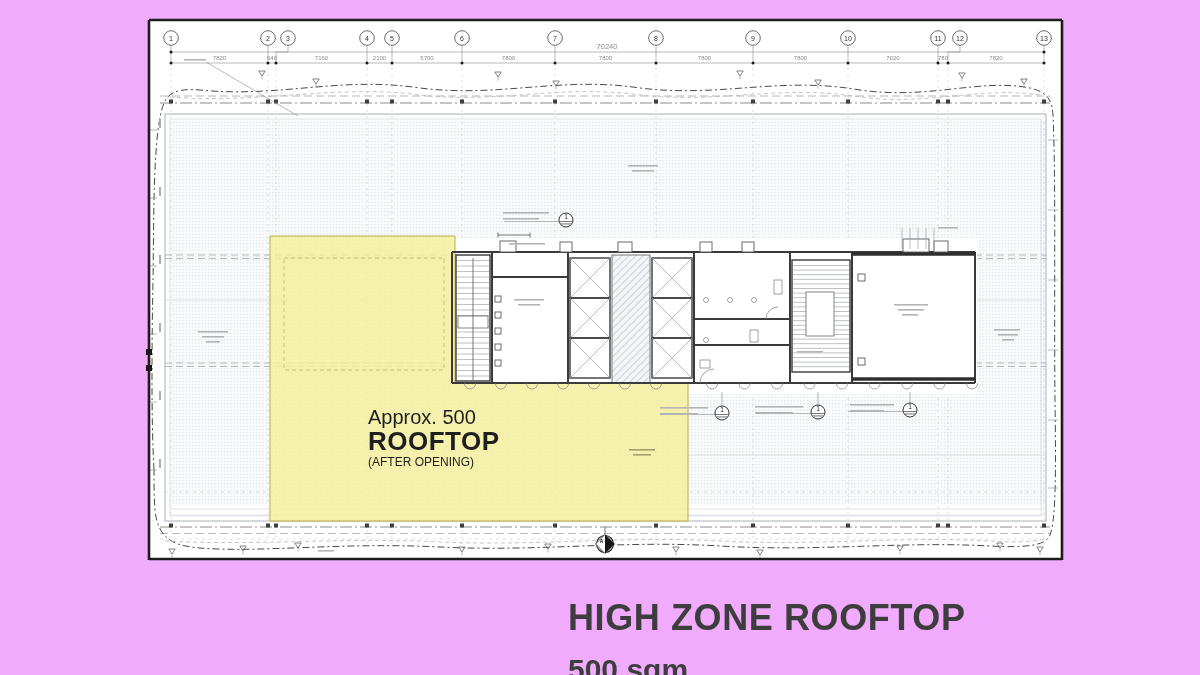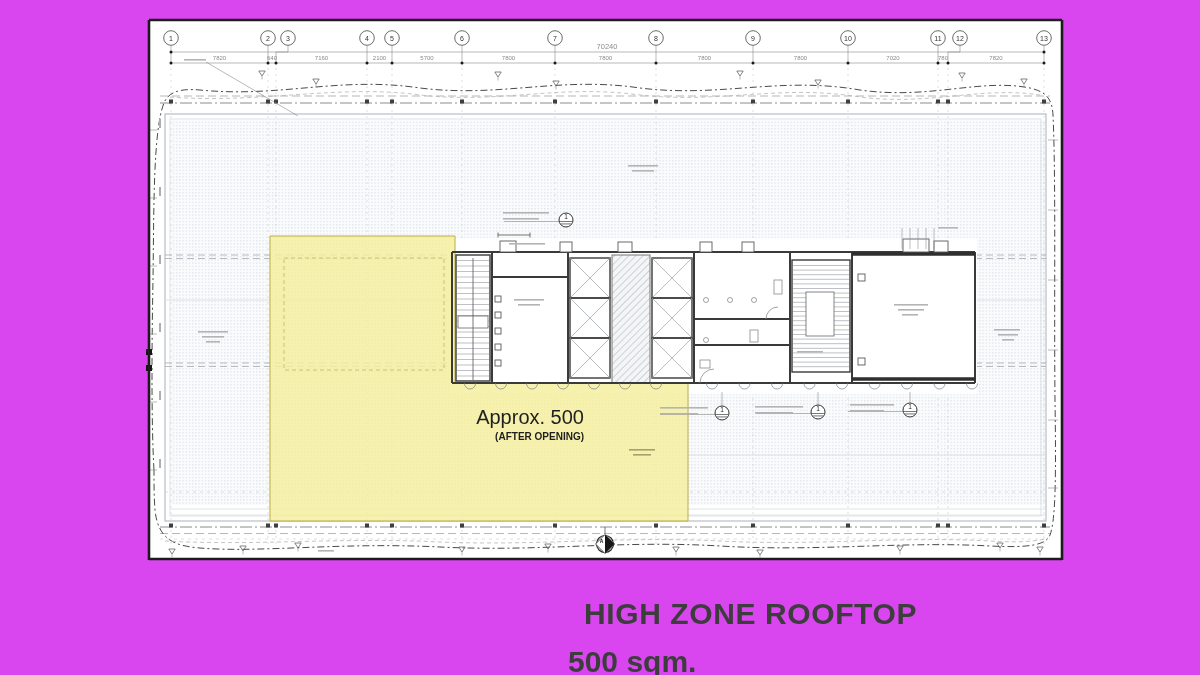--- a/index.html
+++ b/index.html
@@ -1,16 +1,16 @@
 <!DOCTYPE html>
 <html><head>
 <meta charset="utf-8">
 <style>
   html,body{margin:0;padding:0;background:#fff;}
-  #stage{position:relative;width:1200px;height:675px;background:#d946ef;overflow:hidden;font-family:"Liberation Sans",sans-serif;}
+  #stage{position:relative;width:1200px;height:675px;background:#f0abfc;overflow:hidden;font-family:"Liberation Sans",sans-serif;}
   svg{position:absolute;left:0;top:0;}
   text{font-family:"Liberation Sans",sans-serif;}
   .bubtxt{font-size:7px;fill:#333;text-anchor:middle;}
   .dimtxt{font-size:6px;fill:#8b8b8b;text-anchor:middle;}
   .tottxt{font-size:7.5px;fill:#8b8b8b;text-anchor:middle;}
   .caltxt{font-size:6.5px;fill:#222;text-anchor:middle;}
   .comptxt{font-size:5px;fill:#111;text-anchor:middle;font-weight:bold;}
   .vg{stroke:#ccd3db;stroke-width:.7;stroke-dasharray:2 4;}
   .thin{stroke:#8a8a8a;stroke-width:.6;fill:none;}
   .thin2{stroke:#555;stroke-width:.8;fill:none;}
@@ -31,28 +31,28 @@
   .dash66{stroke:#6f6f6f;stroke-width:.8;fill:none;stroke-dasharray:12 3 2 3;}
   .dash99{stroke:#9a9a9a;stroke-width:.7;fill:none;stroke-dasharray:8 4;}
   .roofline{stroke:#aab0b8;stroke-width:1;fill:none;}
   .roofline2{stroke:#d6dae0;stroke-width:.8;fill:none;}
   .rdash{stroke:#9aa0a8;stroke-width:.7;fill:none;stroke-dasharray:7 4;}
   .rdash2{stroke:#c3c9d1;stroke-width:.6;fill:none;stroke-dasharray:3 4;}
   .ydash{stroke:#c2b76a;stroke-width:.8;fill:none;stroke-dasharray:4 3;}
   .wavy{stroke:#4a4a4a;stroke-width:1;fill:none;stroke-dasharray:7 3 2 3;}
   .wavy2{stroke:#b5b5b5;stroke-width:.8;fill:none;stroke-dasharray:4 3;}
   .border{stroke:#1c1c1c;stroke-width:2.6;fill:none;}
-  .highlight-text{position:absolute;left:384px;top:407px;width:200px;text-align:right;color:#1f1f1f;}
+  .highlight-text{position:absolute;left:368px;top:407px;width:200px;text-align:left;color:#1f1f1f;}
   .ht-a{font-size:20px;line-height:21px;}
   .ht-b{font-size:19px;line-height:19px;}
   .ht-c{font-size:20px;line-height:21px;}
   .ht-d{font-size:26px;line-height:26px;font-weight:bold;letter-spacing:.5px;}
-  .ht-e{font-size:10px;line-height:17px;font-weight:bold;}
+  .ht-e{font-size:12px;line-height:17px;}
   .caption{position:absolute;left:568px;top:597px;color:#3d3d3d;font-weight:bold;}
-  .cap-title{font-size:30px;letter-spacing:.6px;margin-left:16px;}
+  .cap-title{font-size:36px;letter-spacing:.6px;}
   .cap-sub{font-size:30px;margin-top:14px;}
 </style>
 </head>
 <body>
 
 <div id="stage">
 
 <svg id="plan" width="1200" height="675" viewBox="0 0 1200 675">
   <defs>
     <pattern id="dots" width="3.2" height="3.2" patternUnits="userSpaceOnUse">
@@ -469,20 +469,21 @@
     <path d="M605,534.5 L614.5,544 L605,553.5 L595.5,544 Z" fill="#fff" stroke="#222" stroke-width=".8"></path>
     <path d="M605,534.5 L614.5,544 L605,553.5 Z" fill="#161616"></path>
     <text x="601.5" y="542.5" class="comptxt">A</text>
   </g>
 
   <path class="border" d="M149,20 H1062 M149,20 V560 M1062,20 V560 M149,559 H1062"></path>
 </svg>
 
 <div class="highlight-text">
   <div class="ht-a">Approx. 500</div>
+  <div class="ht-d">ROOFTOP</div>
   <div class="ht-e">(AFTER OPENING)</div>
 </div>
 
 <div class="caption">
   <div class="cap-title">HIGH ZONE ROOFTOP</div>
   <div class="cap-sub">500 sqm.</div>
 </div>
 
 </div>
 

